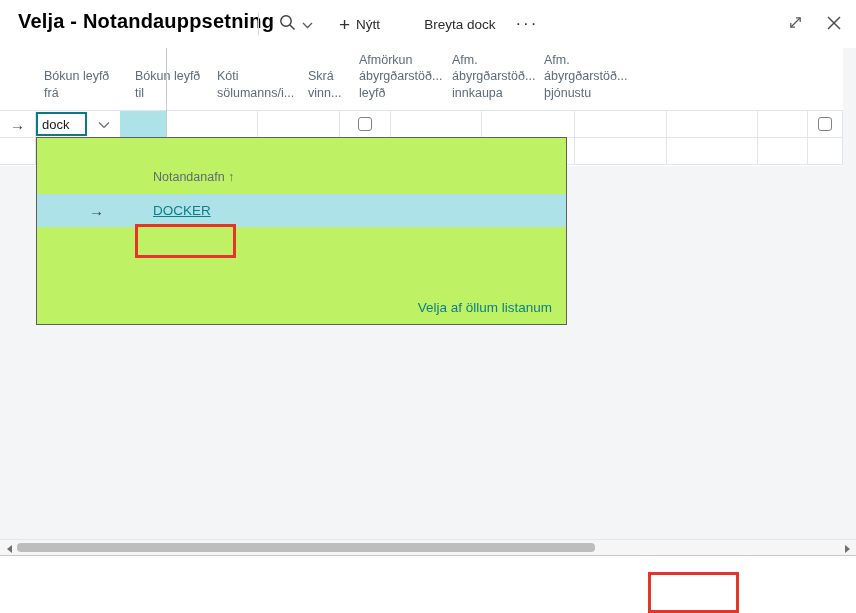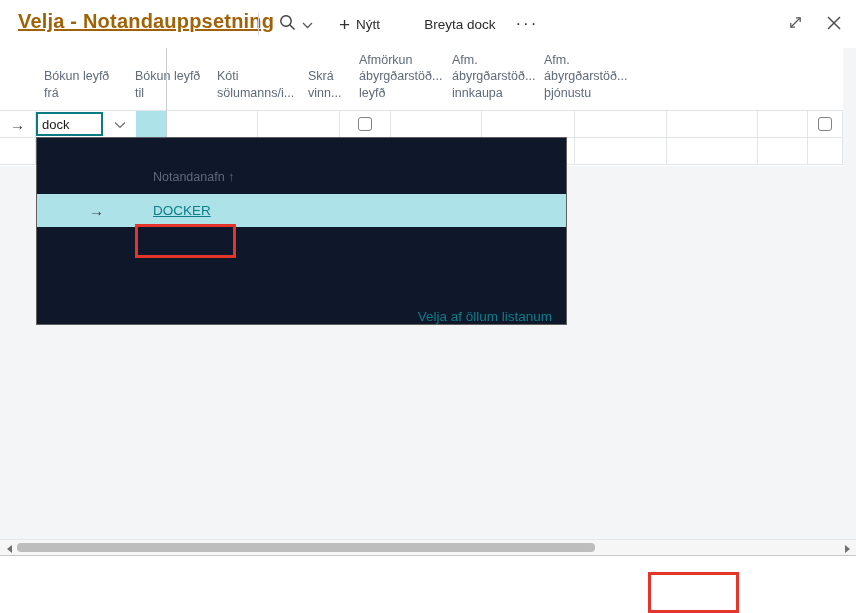--- a/index.html
+++ b/index.html
@@ -2,21 +2,21 @@
 <html><head>
 <meta charset="utf-8">
 <style>
   * { margin:0; padding:0; box-sizing:border-box; }
   html,body { width:856px; height:613px; overflow:hidden; background:#fff;
     font-family:"Liberation Sans", sans-serif; color:#1a1a1a; }
   button { border:none; background:transparent; font-family:inherit; cursor:pointer; padding:0; }
 
   
   .titlebar { position:absolute; left:0; top:0; width:856px; height:48px; background:#fff; }
-  .page-title { position:absolute; left:18px; top:10px; font-size:20px; font-weight:700; color:#a16207; letter-spacing:.2px;text-decoration:underline; }
+  .page-title { position:absolute; left:18px; top:10px; font-size:20px; font-weight:700; color:#000000; letter-spacing:.2px; }
   .toolbar { position:absolute; left:258px; top:0; height:48px; display:flex; align-items:center; }
   .vsep { width:1px; height:22px; background:#d8d6d4; margin-right:20px; }
   .tb-btn { display:flex; align-items:center; gap:6px; color:#2b2a29; font-size:13.5px; }
   .search-btn { margin-right:26px; }
   .new-btn { margin-right:44px; }
   .plus-glyph { font-size:19px; font-weight:400; color:#323130; line-height:1; }
   .editlist-btn { margin-right:20px; }
   .more-btn { font-size:17px; letter-spacing:2px; color:#323130; }
   .wincontrols { position:absolute; right:14px; top:0; height:48px; display:flex; align-items:center; gap:22px; }
 
@@ -29,38 +29,38 @@
   .hcell { display:flex; align-items:flex-end; padding:0 0 9px 8px; font-size:12.5px; line-height:1.32;
            color:#5e6b79; white-space:pre; overflow:visible; }
   .grow { display:flex; height:27px; border-bottom:1px solid #e3e6e9; background:#fff; }
   .gcell { border-right:1px solid #e3e6e9; display:flex; align-items:center; font-size:13px; }
   .col0{width:36px}.col1{width:131px}.col2{width:91px}.col3{width:82px}.col4{width:51px}
   .col5{width:91px}.col6{width:93px}.col7{width:92px}.col8{width:91px}.col9{width:50px}.col10{width:35px}
   .selcell { justify-content:center; color:#3b3b3b; font-size:15px; }
   .freeze-divider { position:absolute; left:166px; top:48px; width:1px; height:90px; background:#c9cdd1; }
 
   .kenni-cell { padding:0; }
-  .cell-input { width:67px; height:24px; margin:1px 0 1px 0; border:2px solid #0a7b85; font-size:13px;
+  .cell-input { width:51px; height:24px; margin:1px 0 1px 0; border:2px solid #0a7b85; font-size:13px;
                 padding:9px 4px; color:#1a1a1a; outline:none; font-family:inherit; background:#fff; }
   .dd-btn { width:33px; height:100%; display:flex; align-items:center; justify-content:center; }
   .sel-fill { flex:1; height:100%; background:#ade2e8; }
 
   .checkbox { width:14px; height:14px; border:1px solid #84827f; border-radius:3px; background:#fff; margin:0 auto; }
 
   
-  .panel { position:absolute; left:36px; top:137px; width:531px; height:188px; background:#0f172a;
+  .panel { position:absolute; left:36px; top:137px; width:531px; height:188px; background:#bef264;
            border:1px solid #5f5f5f; z-index:5; }
   .panel-colhdr { position:absolute; left:116px; top:32px; font-size:12.5px; color:#5e6b79; }
   .opt-row { position:absolute; left:0; width:100%; display:flex; align-items:center; }
   .opt-row.sel { top:56px; height:33px; background:#ade2e8; }
   .opt-row.plain { top:89px; height:31px; background:#fff; }
   .opt-marker { position:absolute; left:52px; color:#3b3b3b; font-size:15px; }
   .opt-link { position:absolute; left:116px; color:#0e7e88; font-size:13.5px; }
   .opt-link.underline { text-decoration:underline; }
-  .panel-footer-link { position:absolute; right:14px; bottom:0; color:#0e7e88; font-size:13.5px; }
+  .panel-footer-link { position:absolute; right:14px; bottom:9px; color:#0e7e88; font-size:13.5px; }
 
   
   .annotation { position:absolute; border:3px solid #e5352b; z-index:20; pointer-events:none; }
   .ann-option { left:135px; top:224px; width:101px; height:34px; }
   .ann-ok { left:648px; top:572px; width:91px; height:41px; }
 
   
   .hscroll { position:absolute; left:0; top:539px; width:856px; height:17px; background:#f6f6f6;
              border-top:1px solid #e6e6e6; border-bottom:1px solid #c9c9c9; }
   .scroll-arrow { position:absolute; top:4px; width:10px; height:9px; display:flex; align-items:center; justify-content:center; }

